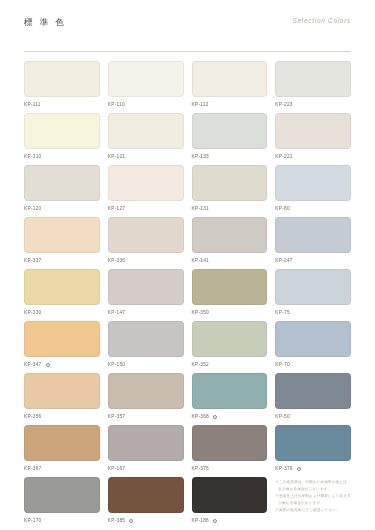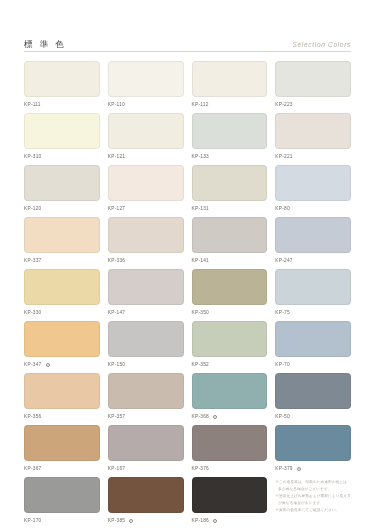--- a/index.html
+++ b/index.html
@@ -22,21 +22,21 @@
     padding: 0 24px;
     background: #ffffff;
   }
 
   
   .header {
     position: relative;
     height: 30px;
     margin-top: 18px;
     display: flex;
-    align-items: flex-end;
+    align-items: flex-start;
     justify-content: space-between;
     border-bottom: 1px solid #d8d5cf;
     padding-bottom: 3px;
   }
   .header-title {
     font-size: 8.5px;
     letter-spacing: 2.4px;
     color: #4a4743;
     line-height: 1;
   }

